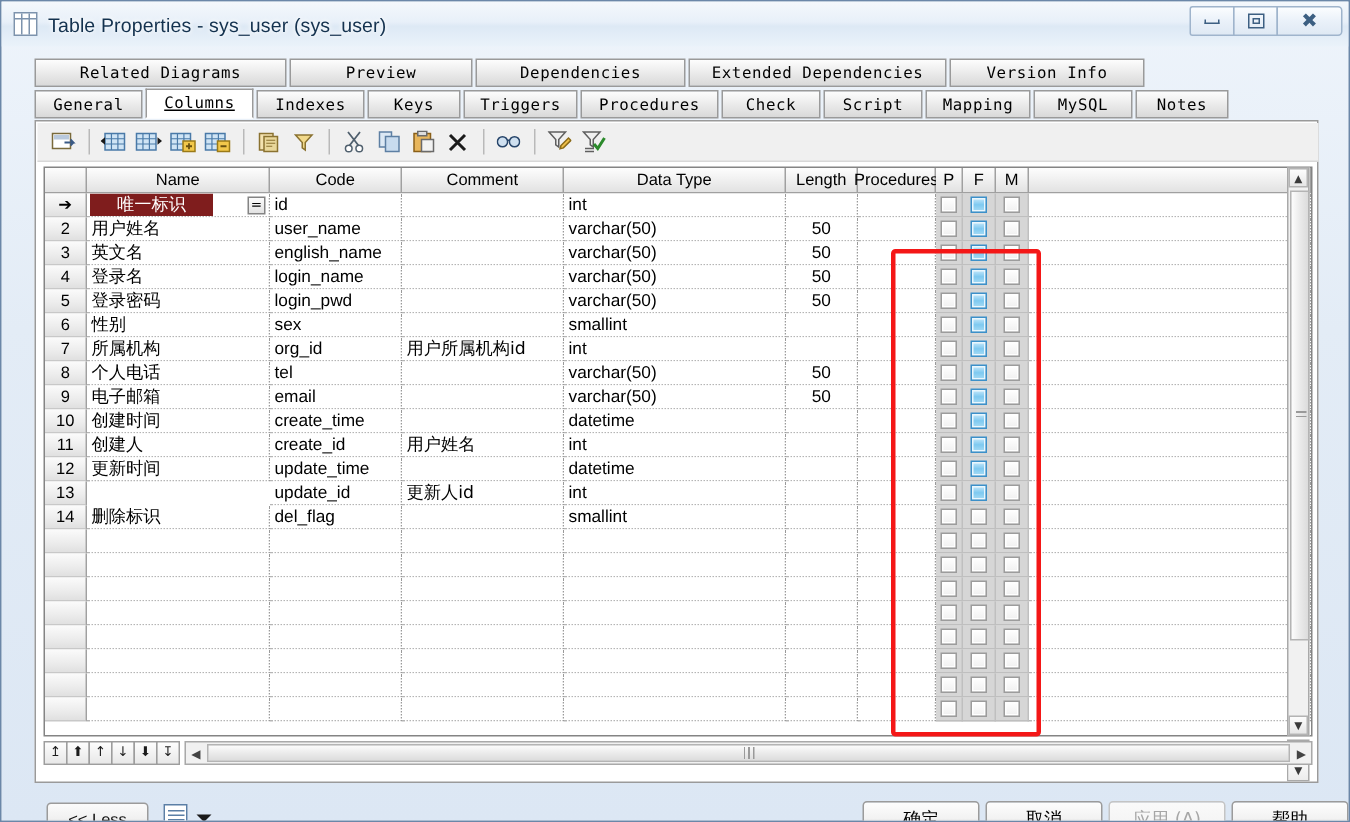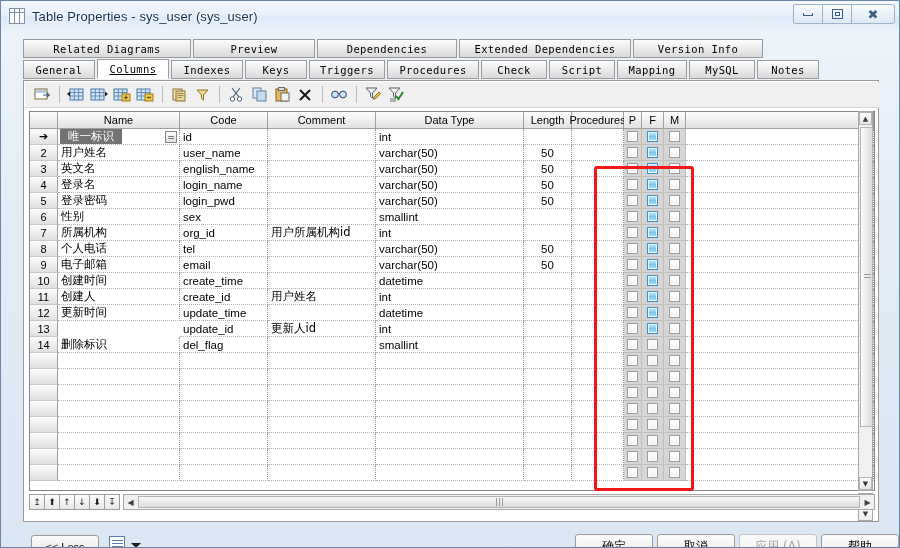--- a/index.html
+++ b/index.html
@@ -149,22 +149,22 @@
     border-bottom: 1px dotted #b5b5b5;
     font-size: 11.5px; color: #000;
     display: flex; align-items: center;
     padding-left: 3px;
     overflow: hidden; white-space: nowrap;
     background: #fff;
   }
   .cell.ctr { justify-content: center; padding-left: 0; }
   .cell.zh { font-family: "DejaVu Sans", sans-serif; font-size: 11.5px; }
   .sel-text {
-    background: #737373; color: #ffffff;
-    padding: 0 8px; margin-left:-1px;
+    background: #7f1d1d; color: #ffffff;
+    padding: 0 18px; margin-left:-1px;
     font-family: "DejaVu Sans", sans-serif;
   }
   .eq-btn {
     width: 12px; height: 12px; margin-left:auto; margin-right:2px;
     border: 1px solid #848484;
     background: linear-gradient(180deg,#fbfbfb,#e2e2e2);
     font-size: 9px; line-height: 10px; text-align:center; color:#000;
   }
   .arrow-cur { font-family:"DejaVu Sans", sans-serif; font-size: 11px; }
   .chk {

